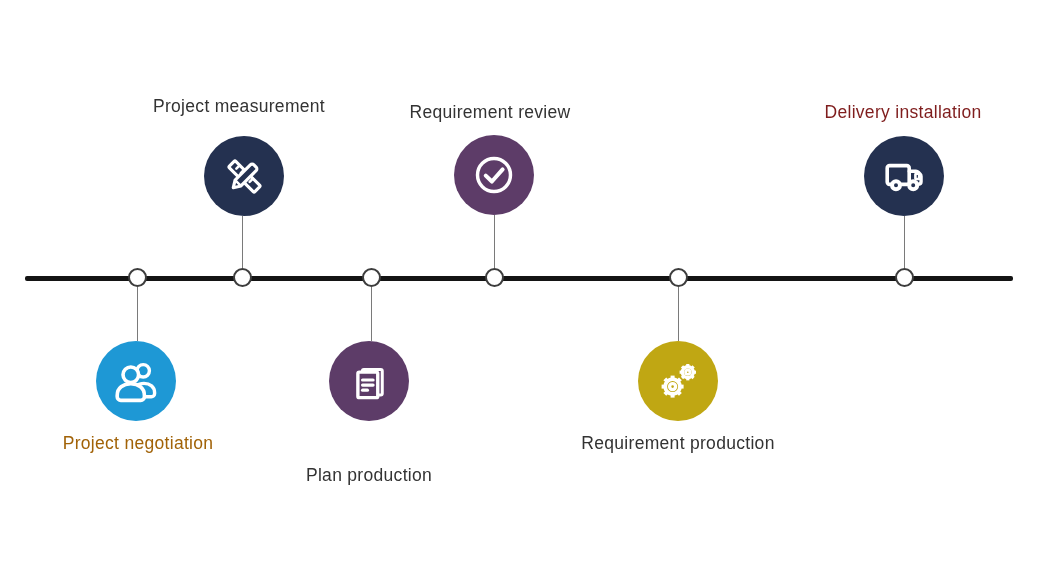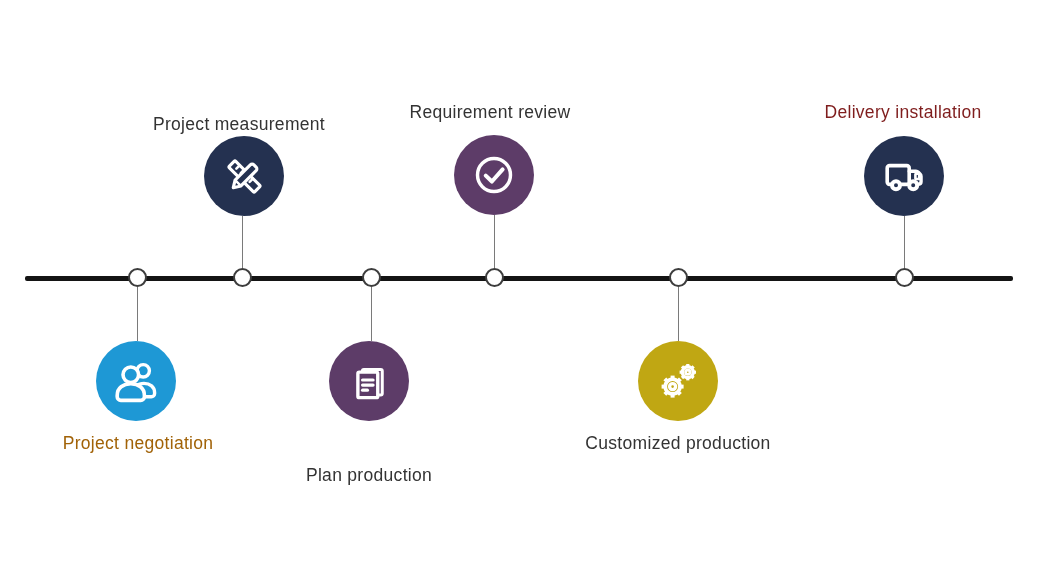--- a/index.html
+++ b/index.html
@@ -18,21 +18,21 @@
   .c3{left:370.5px;top:287px;height:54px;}
   .c4{left:493.5px;top:215px;height:53px;}
   .c5{left:677.5px;top:287px;height:54px;}
   .c6{left:903.5px;top:216px;height:52px;}
 
   .bubble{position:absolute;width:80px;height:80px;border-radius:50%;display:flex;align-items:center;justify-content:center;}
   .b1{left:96px;top:341px;} .b2{left:204px;top:136px;} .b3{left:329px;top:341px;}
   .b4{left:454px;top:135px;} .b5{left:638px;top:341px;} .b6{left:864px;top:136px;}
 
   .label{position:absolute;transform:translateX(-50%);font-size:17.5px;letter-spacing:.3px;color:#333;white-space:nowrap;}
-  .l1{left:138px;top:433px;} .l2{left:239px;top:114px;} .l3{left:369px;top:433px;}
+  .l1{left:138px;top:433px;} .l2{left:239px;top:96px;} .l3{left:369px;top:433px;}
   .l4{left:490px;top:102px;} .l5{left:678px;top:433px;} .l6{left:903px;top:102px;}
 
   .icon-svg{display:block;}
 </style>
 </head>
 <body>
 
 <div class="canvas">
 
   <div class="timeline" style="background-color: rgb(20, 20, 20);"></div>
@@ -124,21 +124,21 @@
           <line x1="6.68" y1="17.42" x2="5.41" y2="18.69"></line>
           <line x1="5.6" y1="14.8" x2="3.8" y2="14.8"></line>
           <line x1="6.68" y1="12.18" x2="5.41" y2="10.91"></line>
           <line x1="9.3" y1="11.1" x2="9.3" y2="9.3"></line>
           <line x1="11.92" y1="12.18" x2="13.19" y2="10.91"></line>
         </g>
         <circle cx="9.3" cy="14.8" r="3.7" stroke-width="1.9"></circle>
         <circle cx="9.3" cy="14.8" r="1.5" stroke-width="1.7"></circle>
       </svg>
     </div>
-    <div class="label l5" style="color: rgb(51, 51, 51);">Customized production</div>
+    <div class="label l5" style="color: rgb(51, 51, 51);">Requirement production</div>
   </div>
 
   <div>
     <div class="connector c6" style="background-color: rgb(122, 122, 122);"></div>
     <div class="node n6" style="background-color: rgb(255, 255, 255); border-color: rgb(61, 61, 61);"></div>
     <div class="bubble b6" style="background-color: rgb(36, 49, 80); color: rgb(36, 49, 80);">
       <svg class="icon-svg" width="48" height="48" viewBox="0 0 24 24" fill="none" stroke="#fff" stroke-linecap="round" stroke-linejoin="round">
         <rect x="3.6" y="6.8" width="11" height="9.4" rx="1.2" stroke-width="1.8"></rect>
         <path d="M14.6 9.6 L18 9.6 C18.44 9.6 18.86 9.78 19.16 10.1 L20.1 11.1 C20.38 11.4 20.53 11.79 20.53 12.2 L20.53 14.9 C20.53 15.56 20 16.1 19.33 16.1 L14.6 16.1" stroke-width="1.7"></path>
         <rect x="17.7" y="10.9" width="1.9" height="2.6" rx="0.3" stroke-width="1.3"></rect>

